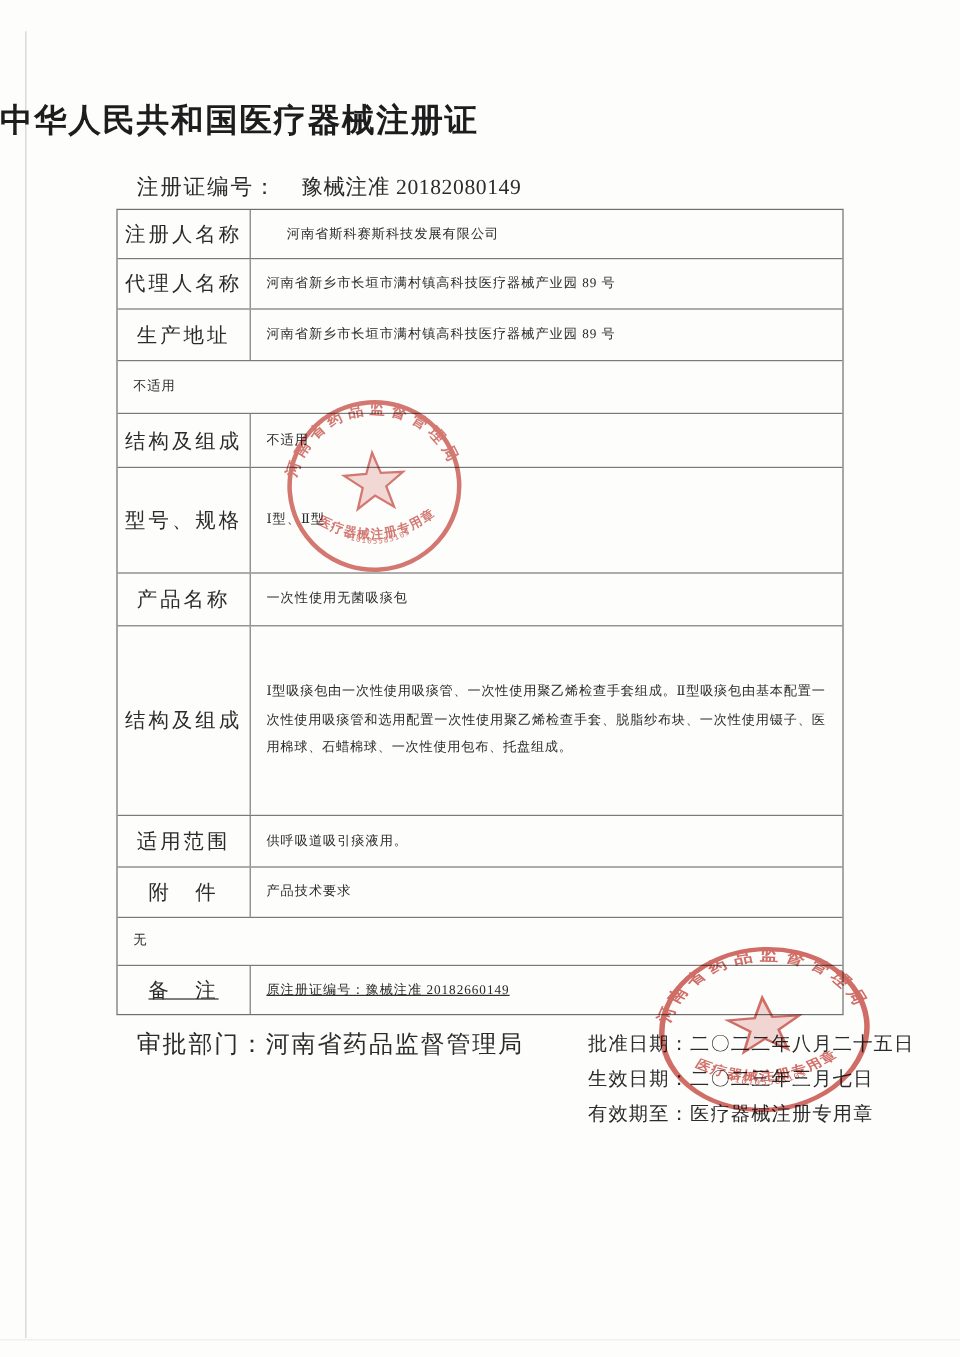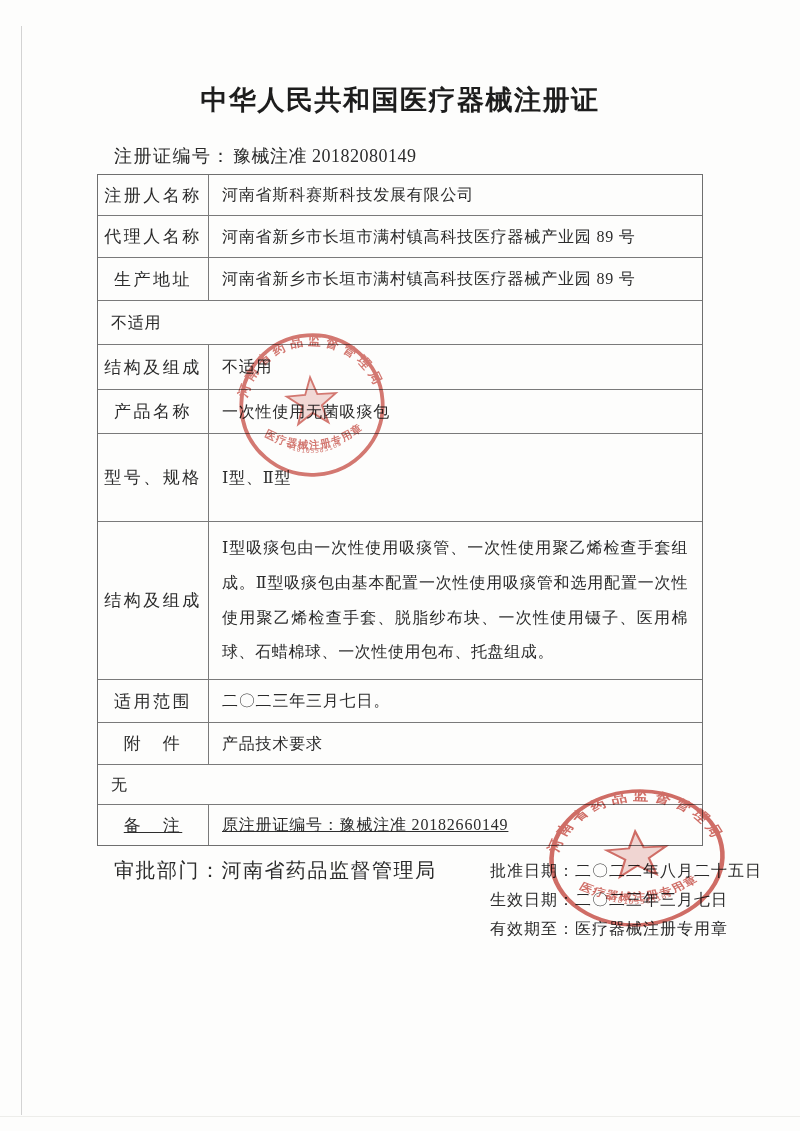--- a/index.html
+++ b/index.html
@@ -14,54 +14,54 @@
   .scan-edge{
     position:absolute;left:21px;top:26px;width:1px;height:1089px;
     background:#c8c8c8;opacity:.8;
   }
   .scan-bottom{
     position:absolute;left:0;bottom:14px;width:100%;height:1px;
     background:#ededea;
   }
   .title{
     position:absolute;top:82px;left:0;width:100%;
-    margin:0;text-align:center;
+    margin:0;
     font-family:"DejaVu Sans","Liberation Sans",sans-serif;
     font-size:27px;font-weight:bold;letter-spacing:1.5px;color:#1d1d1d;
   }
   .regno{
     position:absolute;top:144px;left:114px;
     font-size:18px;letter-spacing:1.5px;color:#2b2b2b;
   }
-  .regno .num{letter-spacing:.5px;margin-left:2px;text-align:right;}
+  .regno .num{letter-spacing:.5px;margin-left:20px;text-align:right;}
   .cert-table{
     position:absolute;left:97px;top:174px;width:606px;
     border:1px solid #6f6f6f;
     box-sizing:border-box;
     background:transparent;
   }
   .trow{display:flex;box-sizing:border-box;border-top:1px solid #7a7a7a;}
   .trow:first-child{border-top:none;}
   .tlabel{
     width:111px;flex:0 0 111px;box-sizing:border-box;
     border-right:1px solid #7a7a7a;
     display:flex;align-items:center;justify-content:center;
     text-align:center;
     font-size:17px;letter-spacing:2.5px;color:#2b2b2b;
     padding:2px 2px;
   }
   .tvalue{
     flex:1;display:flex;align-items:center;
-    font-size:16px;color:#2b2b2b;
+    font-size:11px;color:#2b2b2b;
     padding:4px 14px 4px 13px;
     letter-spacing:.8px;
     line-height:1.7;
   }
   .tvalue.paragraph{line-height:2.18;text-align:justify;letter-spacing:.6px;padding-top:8px;padding-bottom:8px;}
-  .h40{min-height:40px;} .h41{min-height:41px;text-decoration:underline;} .h42{min-height:42px;}
+  .h40{min-height:40px;gap:17px;} .h41{min-height:41px;text-decoration:underline;} .h42{min-height:42px;}
   .h43{min-height:43px;} .h44{min-height:44px;} .h45{min-height:45px;}
   .h88{min-height:88px;} .h158{min-height:158px;}
   .footer-dept{
     position:absolute;left:114px;top:857px;
     font-size:20px;letter-spacing:1.5px;color:#2b2b2b;
   }
   .footer-dates{
     position:absolute;left:462px;top:856px;
     font-size:16px;letter-spacing:1px;color:#2b2b2b;
     line-height:29px;
@@ -102,35 +102,35 @@
       <div class="tlabel">生产地址</div>
       <div class="tvalue">河南省新乡市长垣市满村镇高科技医疗器械产业园 89 号</div>
     </div>
     <div class="trow h44">
       <div class="tvalue">不适用</div>
     </div>
     <div class="trow h45">
       <div class="tlabel">结构及组成</div>
       <div class="tvalue">不适用</div>
     </div>
+    <div class="trow h88">
+      <div class="tlabel">型号、规格</div>
+      <div class="tvalue">Ⅰ型、Ⅱ型</div>
+    </div>
     <div class="trow h44">
       <div class="tlabel">产品名称</div>
       <div class="tvalue">一次性使用无菌吸痰包</div>
-    </div>
-    <div class="trow h88">
-      <div class="tlabel">型号、规格</div>
-      <div class="tvalue">Ⅰ型、Ⅱ型</div>
     </div>
     <div class="trow h158">
       <div class="tlabel">结构及组成</div>
       <div class="tvalue paragraph">Ⅰ型吸痰包由一次性使用吸痰管、一次性使用聚乙烯检查手套组成。Ⅱ型吸痰包由基本配置一次性使用吸痰管和选用配置一次性使用聚乙烯检查手套、脱脂纱布块、一次性使用镊子、医用棉球、石蜡棉球、一次性使用包布、托盘组成。</div>
     </div>
     <div class="trow h43">
       <div class="tlabel">适用范围</div>
-      <div class="tvalue">二〇二三年三月七日。</div>
+      <div class="tvalue">供呼吸道吸引痰液用。</div>
     </div>
     <div class="trow h42">
       <div class="tlabel">附　件</div>
       <div class="tvalue">产品技术要求</div>
     </div>
     <div class="trow h40">
       <div class="tvalue">无</div>
     </div>
     <div class="trow h41">
       <div class="tlabel">备　注</div>

